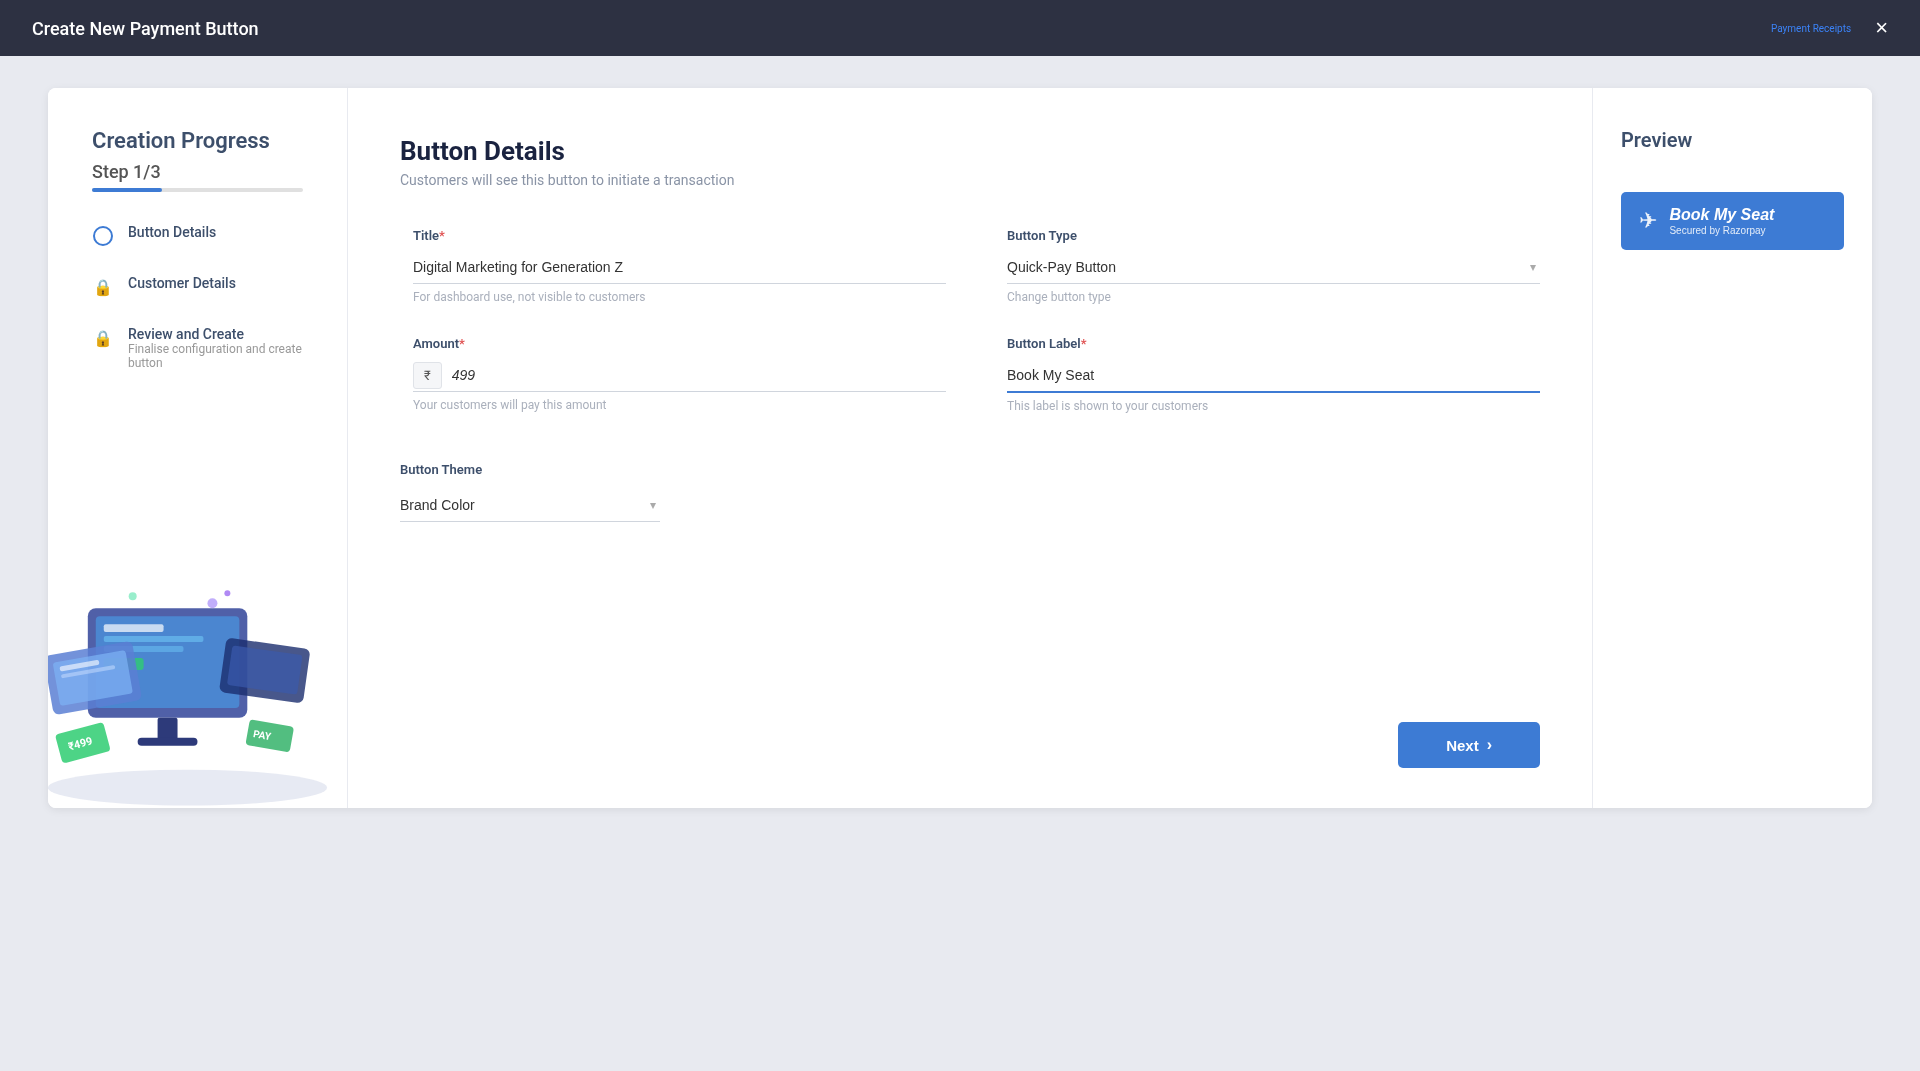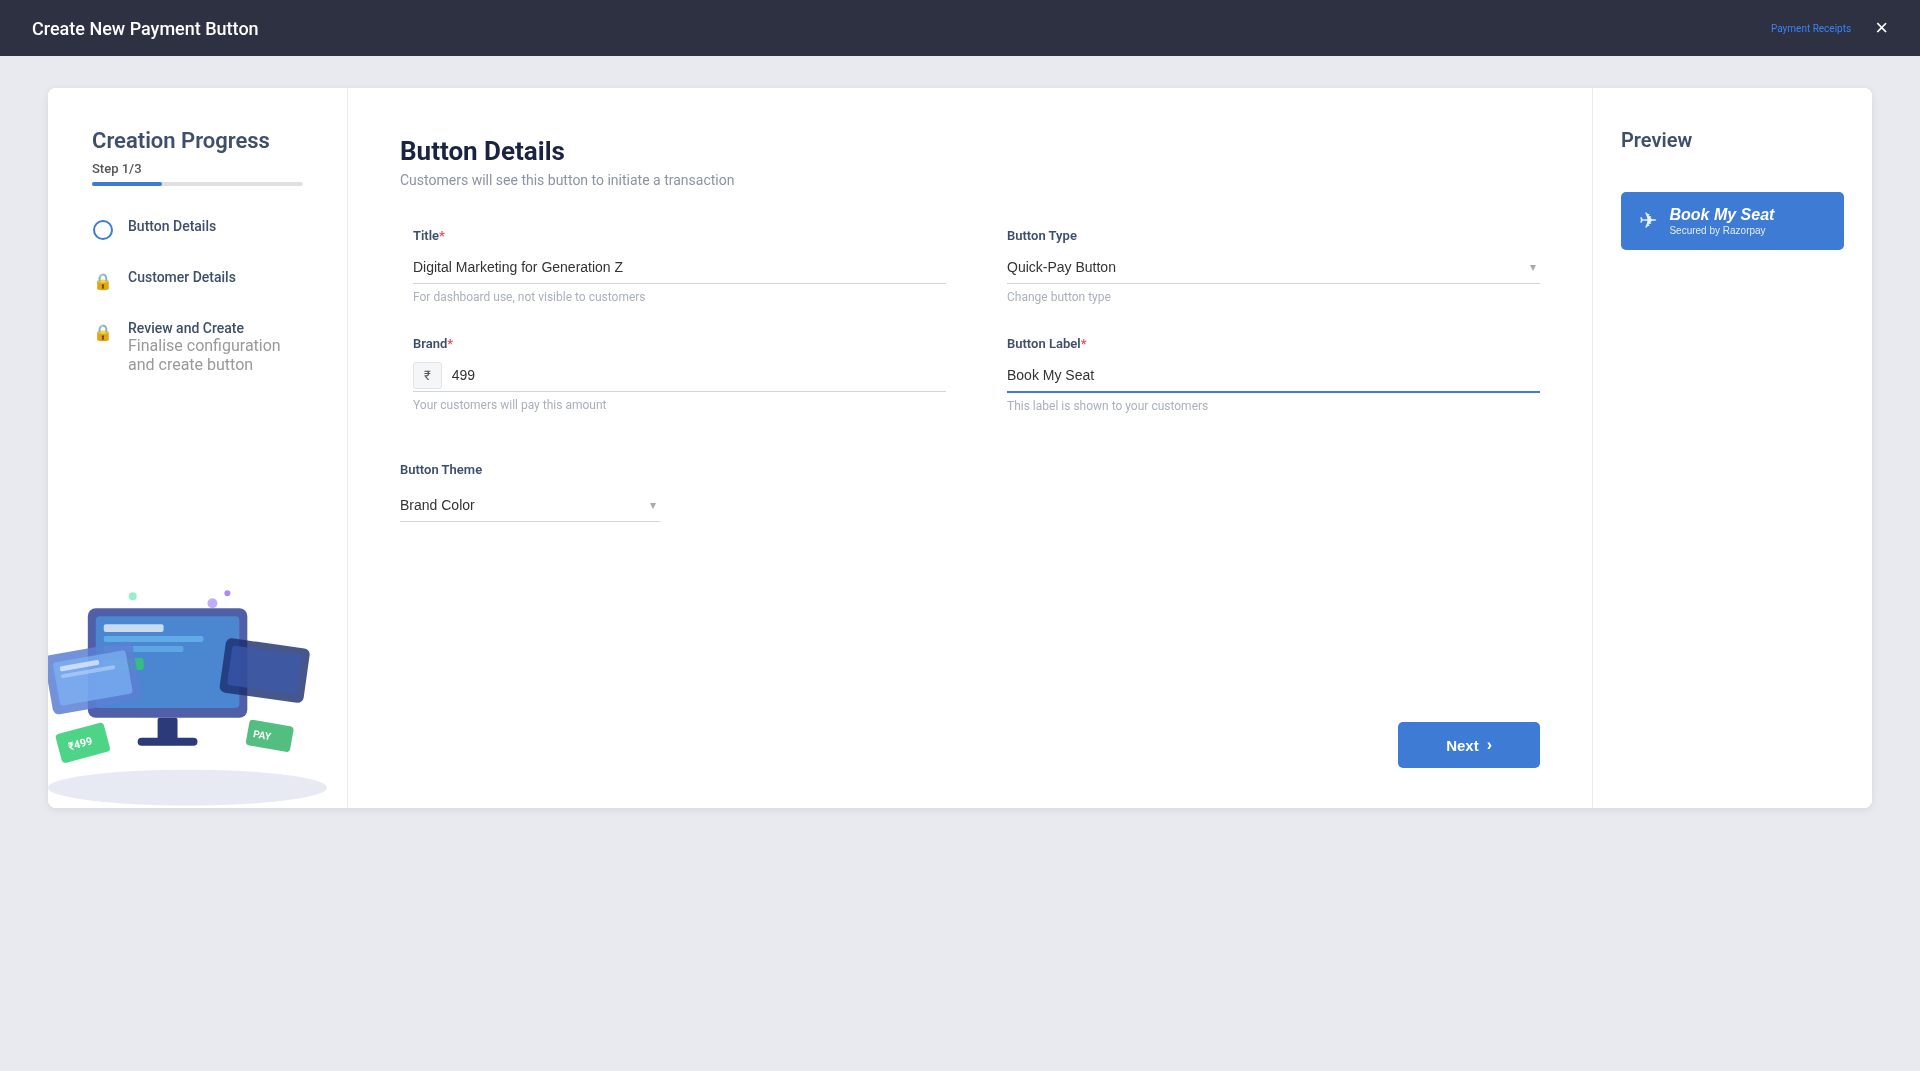--- a/index.html
+++ b/index.html
@@ -40,21 +40,21 @@
     .sidebar {
       width: 300px;
       min-width: 300px;
       background: #fff;
       border-right: 1px solid #e8eaf0;
       padding: 40px 44px;
       position: relative;
       overflow: hidden;
     }
     .sidebar-title { font-size: 22px; font-weight: 600; color: #3d4f6b; margin-bottom: 8px; }
-    .sidebar-step { font-size: 13px; color: #555; margin-bottom: 6px; font-weight: 500; }
+    .sidebar-step { font-size: 18px; color: #555; margin-bottom: 6px; font-weight: 500; }
     .progress-bar-container {
       width: 100%;
       height: 4px;
       background: #e0e0e0;
       border-radius: 2px;
       margin-bottom: 32px;
     }
     .progress-bar-fill {
       height: 100%;
       background: #3d7bd4;
@@ -86,21 +86,21 @@
       align-items: center;
       justify-content: center;
     }
     .step-icon-circle.active { border-color: #3d7bd4; }
     .step-icon-lock {
       color: #b0b8c5;
       font-size: 16px;
     }
     .step-text { display: flex; flex-direction: column; }
     .step-label { font-size: 14px; color: #3d4f6b; font-weight: 500; }
-    .step-sublabel { font-size: 16px; color: #999; }
+    .step-sublabel { font-size: 12px; color: #999; }
 
     
     .sidebar-illustration {
       position: absolute;
       bottom: 0;
       left: -20px;
       right: 0;
       height: 280px;
     }
 
@@ -156,20 +156,21 @@
       margin-right: 10px;
     }
     .amount-input {
       flex: 1;
       border: none;
       padding: 8px 0;
       font-size: 14px;
       color: #333;
       outline: none;
       background: transparent;
+      font-style: italic;
     }
 
     
     .form-select-wrapper {
       position: relative;
       border-bottom: 1.5px solid #d0d5dd;
     }
     .form-select {
       width: 100%;
       border: none;
@@ -370,21 +371,21 @@
             </select>
             <span class="select-arrow">▾</span>
           </div>
           <p class="form-hint">Change button type</p>
         </div>
       </div>
 
       <div class="form-row">
         <div class="form-group">
           <label class="form-label">
-            <span>Brand</span><span class="required">*</span>
+            <span>Amount</span><span class="required">*</span>
           </label>
           <div class="amount-input-wrapper">
             <span class="currency-prefix">₹</span>
             <input type="text" class="amount-input" value="499" style="">
           </div>
           <p class="form-hint">Your customers will pay this amount</p>
         </div>
         <div class="form-group">
           <label class="form-label">
             <span>Button Label</span><span class="required">*</span>

